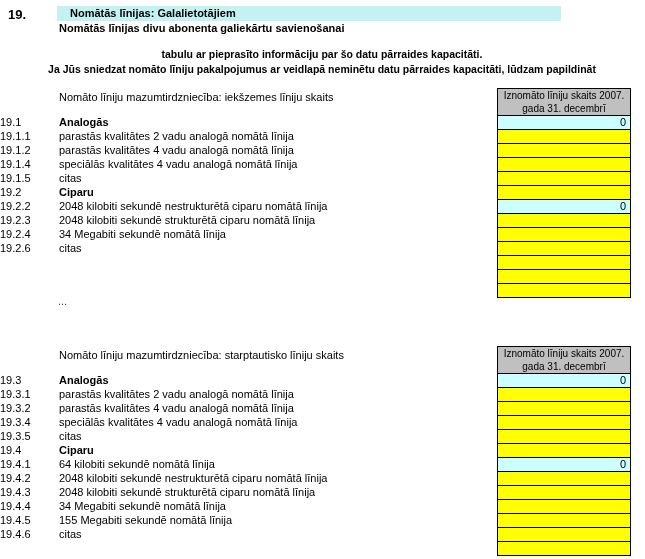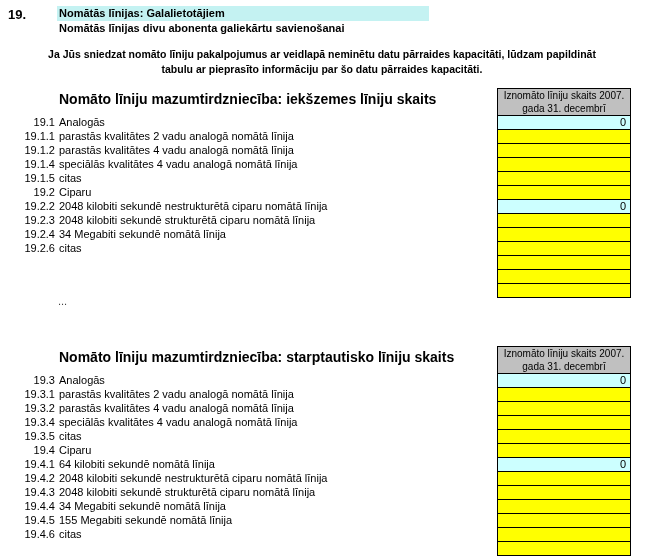--- a/index.html
+++ b/index.html
@@ -5,43 +5,43 @@
   html,body{margin:0;padding:0;}
   body{
     width:645px;height:559px;background:#ffffff;
     font-family:"Liberation Sans",sans-serif;color:#000;
     position:relative;overflow:hidden;
   }
   .abs{position:absolute;}
   
   #item-number{left:8px;top:7px;font-size:13px;font-weight:bold;}
   #title-bar{
-    left:57px;top:6px;width:372px;height:15px;
+    left:57px;top:6px;width:504px;height:15px;
     background:#c4f2f2;font-size:11px;font-weight:bold;line-height:15px;
-    padding-left:2px;box-sizing:border-box;white-space:nowrap;
+    padding-left:13px;box-sizing:border-box;white-space:nowrap;
   }
   #subtitle{left:59px;top:22px;font-size:11px;font-weight:bold;white-space:nowrap;}
   #note{
     left:22px;top:47px;width:600px;text-align:center;
     font-size:10.5px;font-weight:bold;line-height:15px;
   }
   #note div{white-space:nowrap;}
   
   .section{position:absolute;left:0;width:645px;}
   #section-0{top:88px;height:209px;}
   #section-1{top:346px;height:209px;}
   .section-title{
     position:absolute;left:59px;top:3px;
-    font-size:14px;font-weight:bold;white-space:nowrap;
+    font-size:11px;font-weight:normal;white-space:nowrap;
   }
   .labels{position:absolute;left:0;top:27px;width:495px;}
   .lrow{height:14px;line-height:14px;font-size:11px;white-space:nowrap;}
-  .lrow .rnum{display:inline-block;width:55px;text-align:right;}
+  .lrow .rnum{display:inline-block;width:55px;}
   .lrow .rlabel{margin-left:4px;}
-  .lrow.subtotal .rlabel{font-weight:normal;}
+  .lrow.subtotal .rlabel{font-weight:bold;}
   .table-col{
     position:absolute;left:497px;top:0;width:132px;
     border:1px solid #000;background:#f9a8d4;
   }
   .col-header{
     height:26px;background:#c0c0c0;border-bottom:1px solid #000;
     font-size:10px;line-height:13px;text-align:center;overflow:hidden;
   }
   .cellrow{
     height:13px;border-bottom:1px solid #000;
@@ -53,22 +53,22 @@
   .cellrow.subtotal{background:#ccffff;}
   #ellipsis{left:58px;top:295px;font-size:11px;color:#444;}
 </style>
 </head>
 <body>
 
 <div class="abs" id="item-number">19.</div>
 <div class="abs" id="title-bar">Nomātās līnijas: Galalietotājiem</div>
 <div class="abs" id="subtitle">Nomātās līnijas divu abonenta galiekārtu savienošanai</div>
 <div class="abs" id="note">
+  <div>tabulu ar pieprasīto informāciju par šo datu pārraides kapacitāti.</div>
   <div>Ja Jūs sniedzat nomāto līniju pakalpojumus ar veidlapā neminētu datu pārraides kapacitāti, lūdzam papildināt</div>
-  <div>tabulu ar pieprasīto informāciju par šo datu pārraides kapacitāti.</div>
 </div>
 
 <div class="section" id="section-0">
   <div class="section-title">Nomāto līniju mazumtirdzniecība: iekšzemes līniju skaits</div>
   <div class="labels">
       <div class="lrow subtotal"><span class="rnum">19.1</span><span class="rlabel">Analogās</span></div>
       <div class="lrow input"><span class="rnum">19.1.1</span><span class="rlabel">parastās kvalitātes 2 vadu analogā nomātā līnija</span></div>
       <div class="lrow input"><span class="rnum">19.1.2</span><span class="rlabel">parastās kvalitātes 4 vadu analogā nomātā līnija</span></div>
       <div class="lrow input"><span class="rnum">19.1.4</span><span class="rlabel">speciālās kvalitātes 4 vadu analogā nomātā līnija</span></div>
       <div class="lrow input"><span class="rnum">19.1.5</span><span class="rlabel">citas</span></div>

